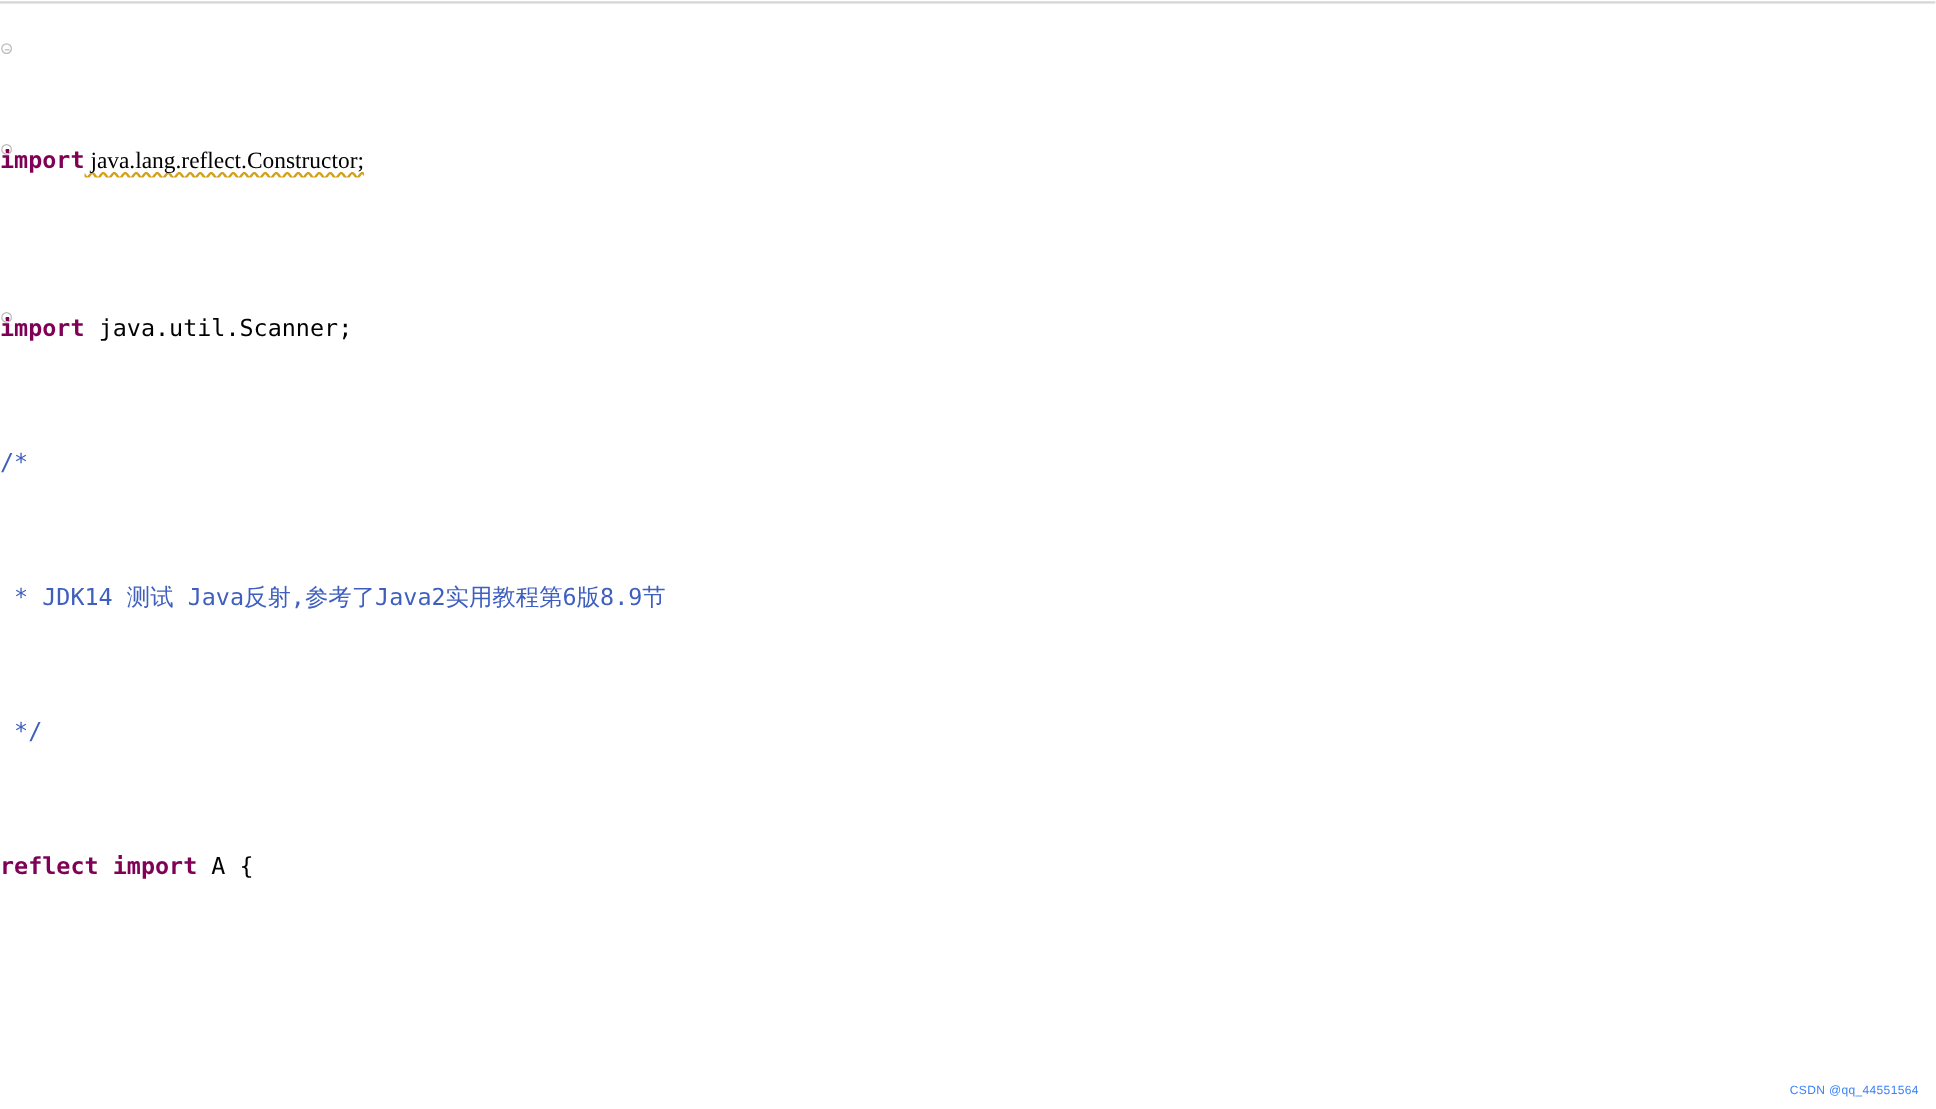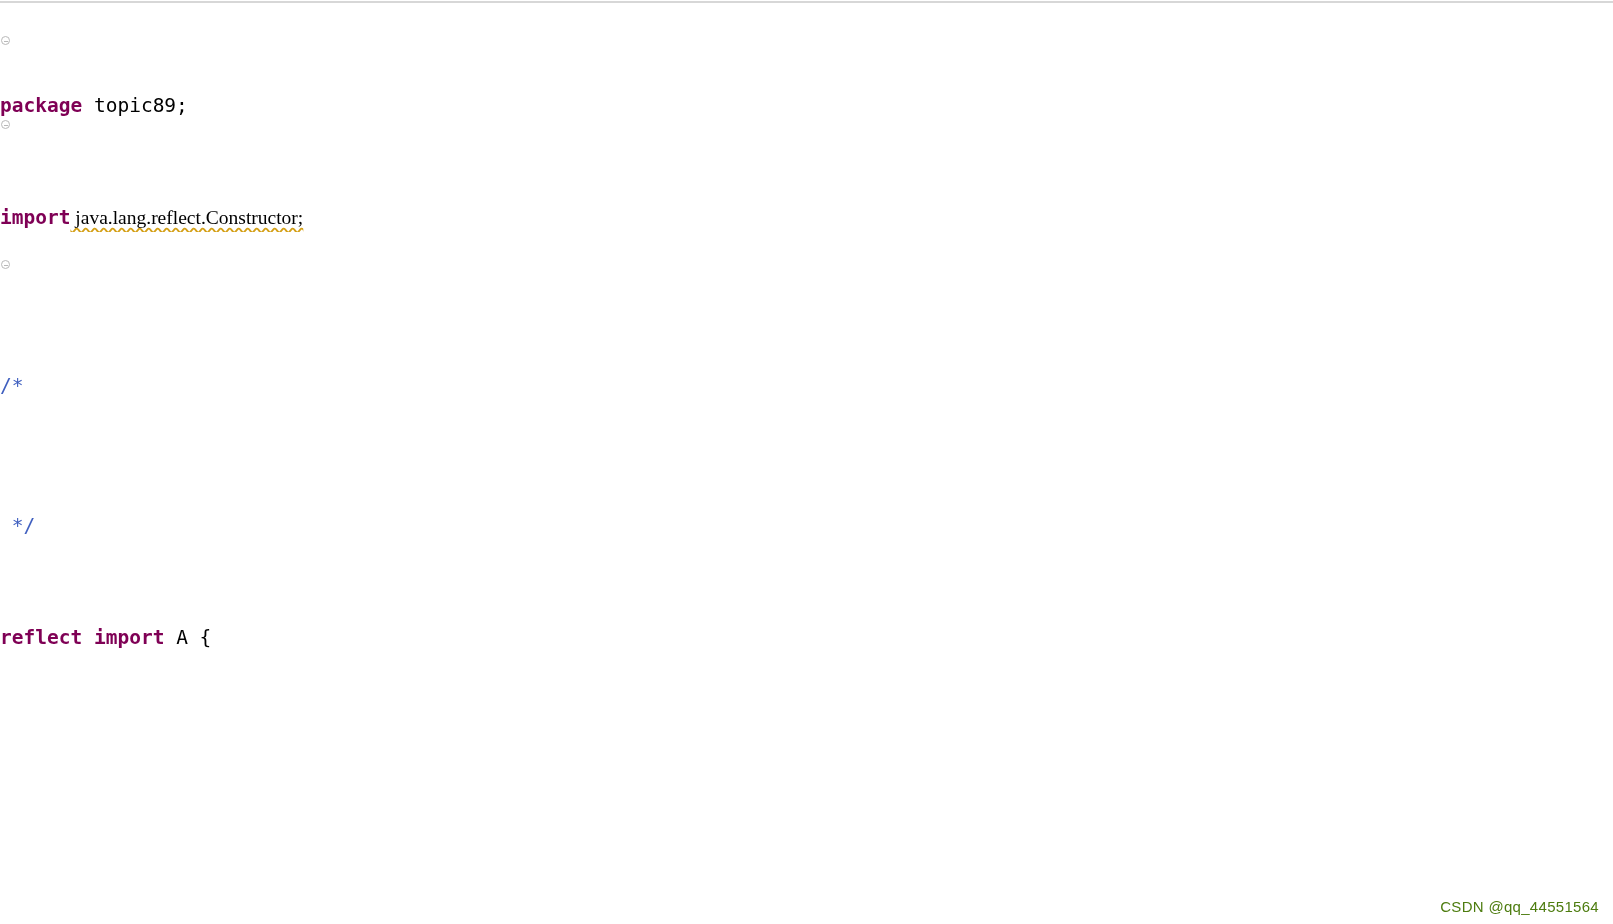--- a/index.html
+++ b/index.html
@@ -80,49 +80,50 @@
     text-decoration-skip-ink: none;
     text-underline-offset: 3px;
     font-family: Liberation Serif, serif;
   }
 
   #watermark {
     position: absolute;
     right: 14px;
     bottom: 9px;
     font-family: "Liberation Sans", sans-serif;
-    font-size: 15px;
-    color: #4d7c0f;
+    font-size: 10px;
+    color: #3b82f6;
     letter-spacing: 0.3px;
     white-space: nowrap;
   }
 </style>
 </head>
 <body>
 
 <div id="editor">
 
   <div id="top-rule"></div>
 
   <div id="gutter">
     <div class="fold-marker" style="top:36px"></div>
     <div class="fold-marker" style="top:120px"></div>
     <div class="fold-marker" style="top:260px"></div>
   </div>
 
   <div id="code">
 
-    <div class="line"><span class="kw">package</span><span class="pln"> topic89;</span></div>
 
     <div class="line"><span class="kw">import</span><span class="pln squig"> java.lang.reflect.Constructor;</span></div>
 
 
+    <div class="line"><span class="kw">import</span><span class="pln"> java.util.Scanner;</span></div>
 
     <div class="line"><span class="doc">/*</span></div>
 
+    <div class="line"><span class="doc"> * JDK14 测试 Java反射,参考了Java2实用教程第6版8.9节</span></div>
 
     <div class="line"><span class="doc"> */</span></div>
 
     <div class="line"><span class="kw">reflect</span><span class="pln"> </span><span class="kw">import</span><span class="pln"> A {</span></div>
 
     
 
     
 
     

